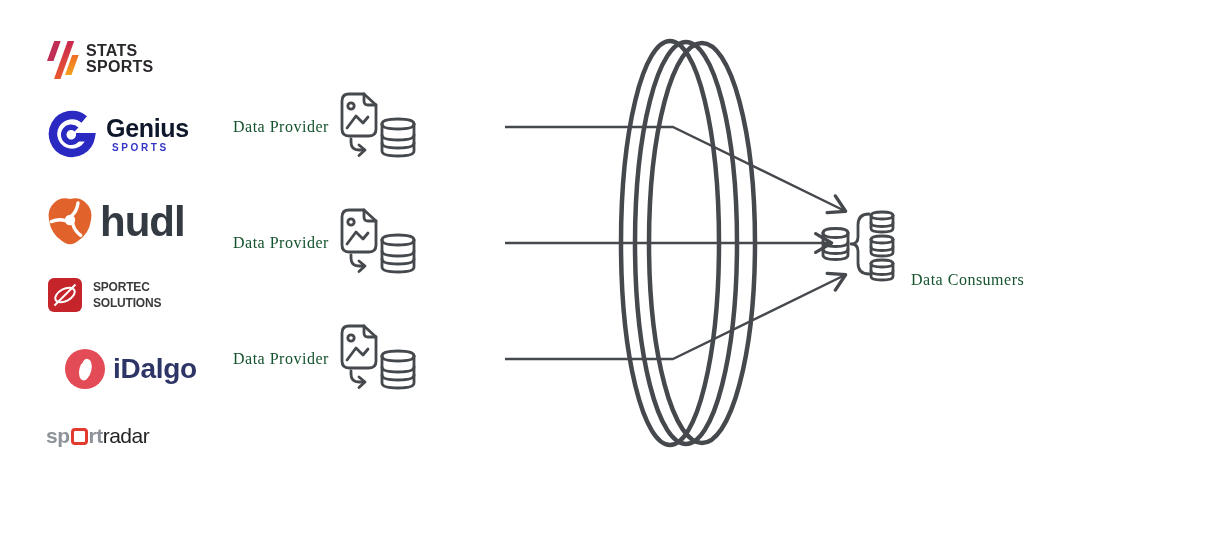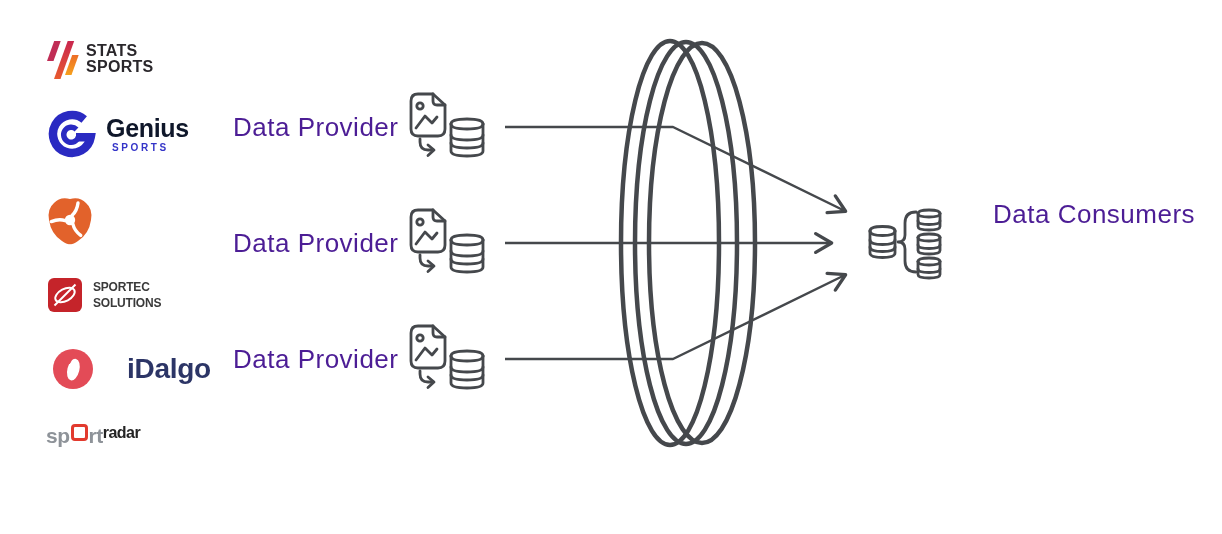--- a/index.html
+++ b/index.html
@@ -15,36 +15,36 @@
               letter-spacing:.3px;color:#2a272b;}
   #lg-genius{left:47px;top:106px;}
   .genius-text{margin-left:7px;}
   .genius-name{font-weight:700;font-size:25px;line-height:25px;color:#0f172a;letter-spacing:-.3px;}
   .genius-sub{font-weight:700;font-size:10px;letter-spacing:2.6px;color:#3434c8;margin-top:1px;margin-left:6px;}
   #lg-hudl{left:45px;top:196px;}
   .hudl-text{margin-left:5px;font-weight:700;font-size:42px;color:#343a41;letter-spacing:-1px;line-height:48px;}
   #lg-sportec{left:47px;top:277px;}
   .sportec-text{margin-left:9px;font-weight:700;font-size:12px;line-height:15.5px;
                 color:#3a3a3a;letter-spacing:-.2px;}
-  #lg-idalgo{left:52px;top:348px;gap:26px;}
+  #lg-idalgo{left:64px;top:348px;}
   .idalgo-text{margin-left:7px;font-weight:700;font-size:28px;color:#2c3566;letter-spacing:-.3px;}
-  #lg-sportradar{left:46px;top:424px;align-items:flex-start;}
+  #lg-sportradar{left:46px;top:424px;align-items:center;}
   .sr-gray{font-size:21px;font-weight:700;color:#8e9399;letter-spacing:-.5px;}
-  .sr-dark{font-size:16px;font-weight:700;color:#242424;letter-spacing:-.5px;}
+  .sr-dark{font-size:21px;font-weight:400;color:#242424;letter-spacing:-.5px;}
   .sr-obox{display:inline-block;width:11px;height:11px;border:3.5px solid #e23a2e;
            border-radius:4px;margin:0 1px;}
   
   .provider-row{position:absolute;left:233px;height:80px;display:flex;align-items:center;}
   .row1{top:87px}.row2{top:203px}.row3{top:319px}
-  .flow-label{font-size:26px;color:#4c1d95;letter-spacing:.5px;white-space:nowrap;}
+  .flow-label{font-size:16px;color:#14532d;letter-spacing:.5px;white-space:nowrap;font-family:Liberation Serif, serif;}
   .provider-row svg{margin-left:9px;}
   
   #flow-svg{position:absolute;left:0;top:0;pointer-events:none;}
   
-  #consumers{position:absolute;left:862px;top:199px;height:90px;display:flex;align-items:flex-start;gap:35px;}
+  #consumers{position:absolute;left:815px;top:199px;height:90px;display:flex;align-items:flex-end;}
   #consumers .flow-label{margin-left:12px;}
 </style>
 </head>
 <body>
 
 <div id="canvas">
 
   <div class="logo" id="lg-stats">
     <svg width="34" height="47" viewBox="0 0 34 47">
       <defs>
@@ -82,20 +82,21 @@
     <svg width="50" height="52" viewBox="0 0 50 52">
       <path d="M25,3 Q35,0.5 41,7 Q48,13 46,24 Q44,38 33,45 Q27,49 25,48 Q23,49 17,45
                Q6,38 4,24 Q2,13 9,7 Q15,0.5 25,3 Z" fill="#e2622b"></path>
       <circle cx="25" cy="24" r="5.2" fill="#ffffff"></circle>
       <g stroke="#ffffff" stroke-width="3.4" fill="none" stroke-linecap="round">
         <path d="M27,19.5 Q32,15 33,7"></path>
         <path d="M27,19.5 Q32,15 33,7" transform="rotate(120 25 24)"></path>
         <path d="M27,19.5 Q32,15 33,7" transform="rotate(240 25 24)"></path>
       </g>
     </svg>
+    <div class="hudl-text">hudl</div>
   </div>
 
   <div class="logo" id="lg-sportec">
     <svg width="37" height="37" viewBox="0 0 37 37">
       <rect x="1" y="1" width="34" height="34" rx="6" fill="#c5242a"></rect>
       <ellipse cx="18" cy="18" rx="10.5" ry="6" fill="none" stroke="#ffffff" stroke-width="2" transform="rotate(-28 18 18)"></ellipse>
       <line x1="7.5" y1="28.5" x2="28.5" y2="7.5" stroke="#ffffff" stroke-width="2"></line>
     </svg>
     <div class="sportec-text">
       <div>SPORTEC</div>

